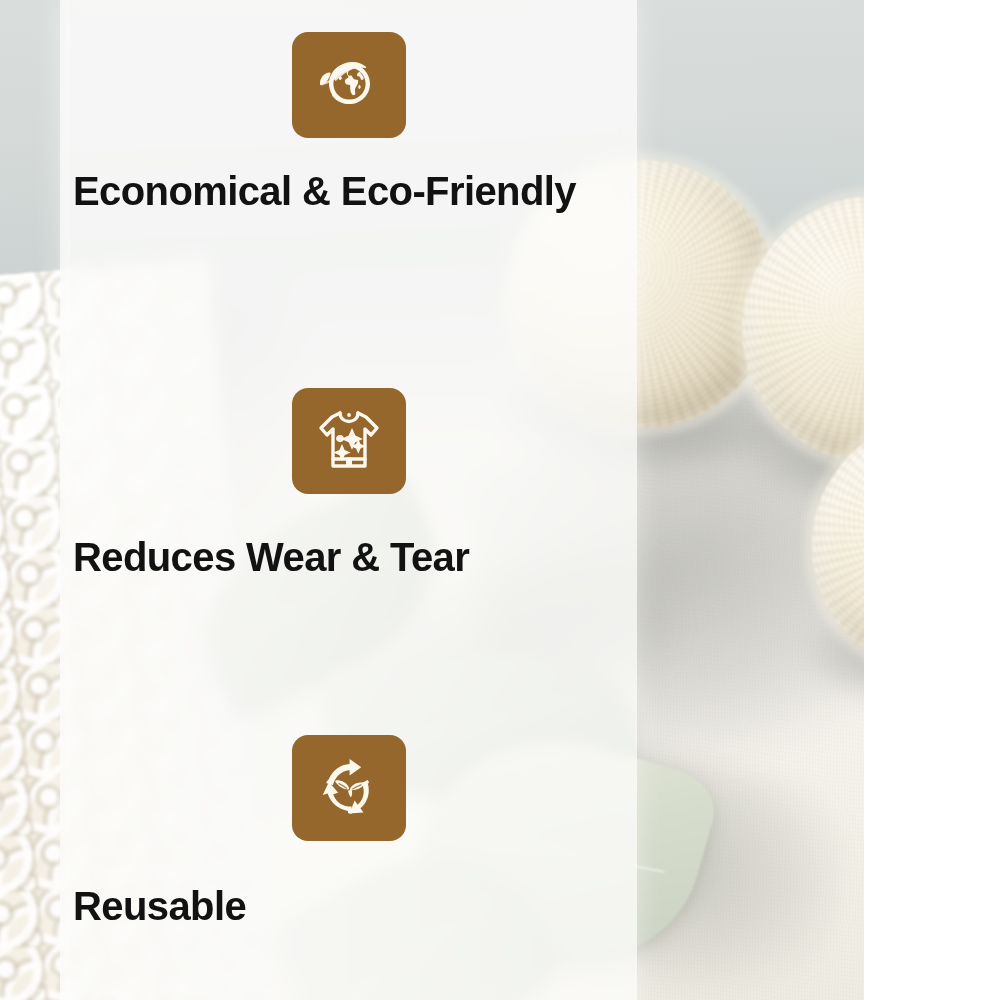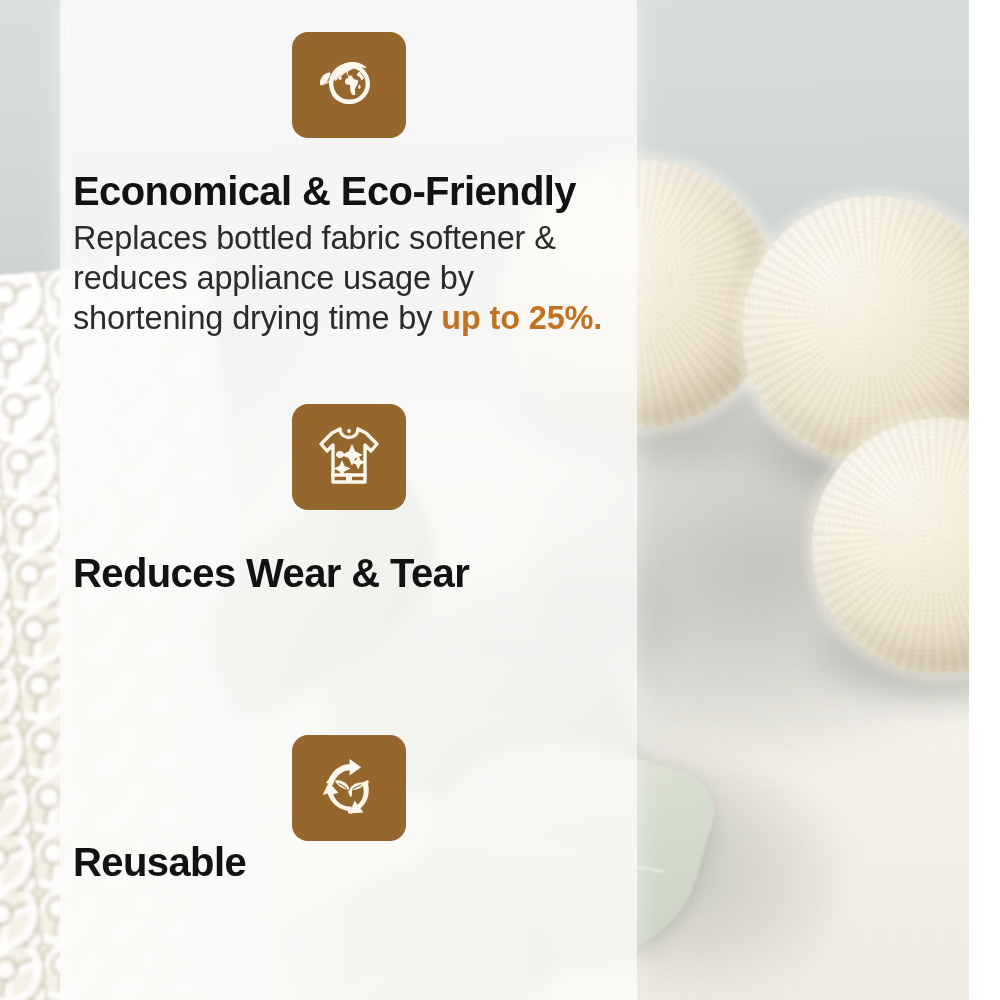--- a/index.html
+++ b/index.html
@@ -6,21 +6,21 @@
     margin: 0;
     padding: 0;
     width: 1000px;
     height: 1000px;
     overflow: hidden;
     font-family: "Liberation Sans", sans-serif;
   }
 
   #stage {
     position: relative;
-    width: 969px;
+    width: 864px;
     height: 1000px;
     overflow: hidden;
     background: #e9ebea;
   }
 
   
   .bg-root { position:absolute; inset:0; overflow:hidden; }
 
   
   .bg-backdrop {
@@ -176,21 +176,21 @@
     background: linear-gradient(90deg, rgba(255,255,255,0) 0%, rgba(255,255,255,.35) 100%);
   }
 
   
   .feature {
     position:absolute;
     left:60px;
     width:577px;
   }
   #feature-0 { top:0px; }
-  #feature-1 { top:368px; }
+  #feature-1 { top:352px; }
   #feature-2 { top:703px; }
 
   .icon-badge {
     width:114px; height:106px;
     margin: 0 auto;
     border-radius:16px;
     display:flex; align-items:center; justify-content:center;
   }
   .icon-badge svg { display:block; }
 
@@ -226,21 +226,21 @@
     margin-top: 5px;
     letter-spacing: -0.2px;
   }
 
   
   #feature-0 .icon-badge { margin-top: 32px; }
   #feature-0 .feature-title { margin-top: 32px; }
   #feature-1 .icon-badge { margin-top: 36px; }
   #feature-1 .feature-title { margin-top: 42px; }
   #feature-2 .icon-badge { margin-top: 32px; }
-  #feature-2 .feature-title { }
+  #feature-2 .feature-title { margin-top: 44px; }
 </style>
 </head>
 <body>
 
 <div id="stage">
 
   <div class="bg-root">
     <div class="bg-backdrop"></div>
     <div class="bg-grain"></div>
     <div class="bg-tableshadow"></div>
@@ -295,21 +295,20 @@
 
           <path d="M18.4 20.6c4.4-6.2 11.1-9.9 18.8-10.5 5.5-0.4 10.5 1.2 14.7 4.7 0.6 0.5 0.2 1.4-0.6 1.3-6.6-1-12.9 0.2-18.9 3-4.6 2.1-8.6 5-12 8.7-0.6 0.6-1.5 0.1-1.4-0.7 0.1-2.2 0.5-4.3 1.4-6.5z"></path>
           <path d="M20.9 24.4c5.1-5.5 11.6-8.7 19-9.6 0.9-0.1 1.2 1 0.4 1.4-6.9 3-12.9 7.1-18 12.4-0.6 0.7-1.7 0.1-1.6-0.8 0.1-1.2 0.2-2.3 0.2-3.4z" opacity=".85"></path>
 
           <path d="M20.6 40.9c4.2 5.1 9.8 8.1 16.4 8.8 0.9 0.1 1 1.3 0.1 1.5-7.4 1.6-14.9-1.3-19.2-7.6-0.5-0.7 0.1-1.6 0.9-1.5 0.6 0.1 1.2-0.5 1.8-1.2z" opacity=".7"></path>
         </g>
       </svg>
     </div>
     <div class="feature-text">
       <h2 class="feature-title">Economical &amp; Eco-Friendly</h2>
-      <p class="feature-desc"><span>Replaces bottled fabric softener &amp; reduces appliance usage by shortening drying time by </span><span class="accent">up to 25%.</span></p>
     </div>
   </div>
 
   <div class="feature" id="feature-1">
     <div class="icon-badge" style="background:#95672c;">
       <svg width="70" height="70" viewBox="0 0 70 70">
         <g fill="none" stroke="#fdf8ee" stroke-width="3.4" stroke-linejoin="round" stroke-linecap="round">
 
           <path d="M26 7 L18 11 L7 22 L13 29 L19 23 L19 60 L51 60 L51 23 L57 29 L63 22 L52 11 L44 7"></path>
 

